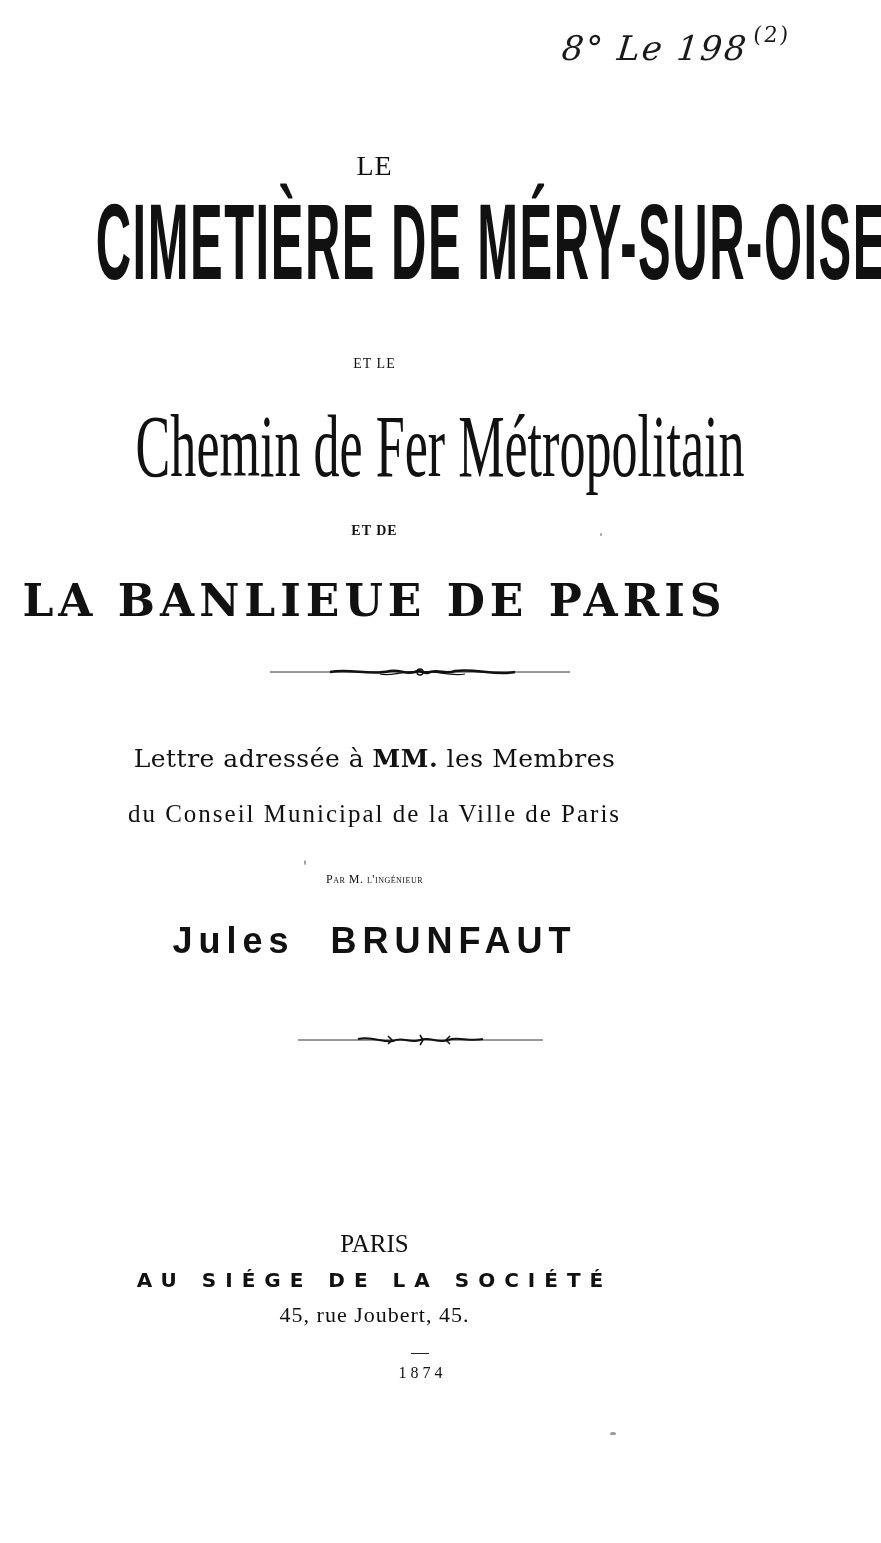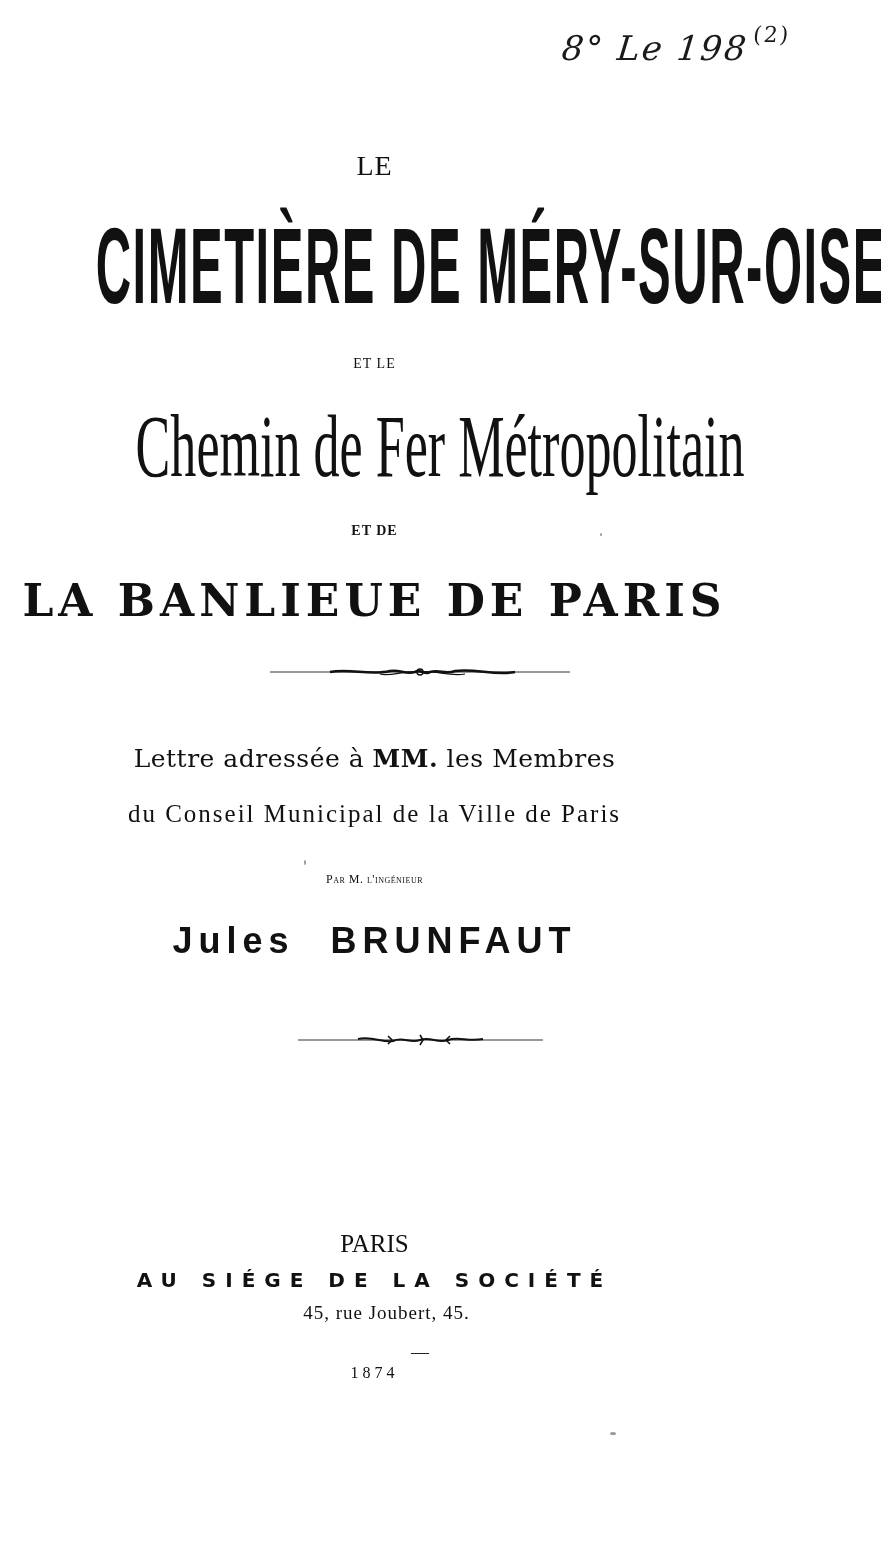--- a/index.html
+++ b/index.html
@@ -4,21 +4,21 @@
   <style>
     html, body { margin: 0; padding: 0; background: #ffffff; }
     body { width: 881px; height: 1543px; position: relative; overflow: hidden; color: #111; font-family: "Liberation Serif", serif; }
     .abs { position: absolute; left: 0; width: 749px; text-align: center; white-space: nowrap; }
 
     .shelfmark { position: absolute; left: 562px; top: 28px; font-family: "DejaVu Serif", serif; font-style: italic; font-size: 34px; color: #1a1a1a; letter-spacing: 2px; transform: skewX(-6deg); white-space: nowrap; }
     .shelfmark .sup { font-size: 22px; position: relative; top: -18px; margin-left: 4px; font-style: normal; }
 
     .le { top: 150px; font-size: 28px; letter-spacing: 1px; }
 
-    .title1-wrap { top: 212px; height: 110px; }
+    .title1-wrap { top: 188px; height: 110px; }
     .title1 { display: inline-block; font-family: "Liberation Sans", sans-serif; font-weight: bold; font-size: 98px; line-height: 98px; letter-spacing: 3px; transform: scaleX(0.5) scaleY(1.1); transform-origin: center top; white-space: nowrap; }
     .title1-inner { display: inline-block; width: 1480px; margin-left: -300px; }
 
     .etle { top: 356px; font-size: 14px; letter-spacing: 1px; }
 
     .title2-wrap { top: 402px; }
     .title2 { display: inline-block; font-family: "Liberation Serif", serif; font-size: 84px; line-height: 84px; transform: scaleX(0.62) scaleY(1.05); transform-origin: center top; }
     .title2-inner { width: 1400px; margin-left: -260px; display: inline-block; }
 
     .etde { top: 523px; font-size: 14px; letter-spacing: 1px; font-weight: bold; }
@@ -33,23 +33,23 @@
     .letter2 { top: 800px; font-family: Liberation Serif, serif; font-size: 25px; letter-spacing: 2px; }
 
     .par { top: 872px; font-size: 12px; letter-spacing: 0.5px; }
     .par .sc { font-variant: small-caps; }
 
     .author { top: 920px; font-family: Liberation Sans, sans-serif; font-weight: bold; font-size: 36px; letter-spacing: 6px; }
     .author .gap { display: inline-block; width: 36px; }
 
     .paris { top: 1230px; font-size: 25px; }
     .siege { top: 1268px; font-family: "DejaVu Sans", sans-serif; font-weight: bold; font-size: 20px; letter-spacing: 9px; }
-    .addr { top: 1302px; font-size: 19px; letter-spacing: 1px; padding-left: 12px; }
+    .addr { top: 1302px; font-size: 22px; letter-spacing: 1px; }
     .dash { position: absolute; left: 411px; top: 1353px; width: 18px; height: 1px; background: #222; }
-    .year { top: 1364px; font-size: 16px; letter-spacing: 4px; }
+    .year { top: 1364px; font-size: 16px; letter-spacing: 4px; margin-left: 48px; }
 
     .speck { position: absolute; background: #999; border-radius: 50%; }
   </style>
 </head>
 <body>
 
 <div class="shelfmark">
   <span>8° Le 198</span><span class="sup">(2)</span>
 </div>
 

